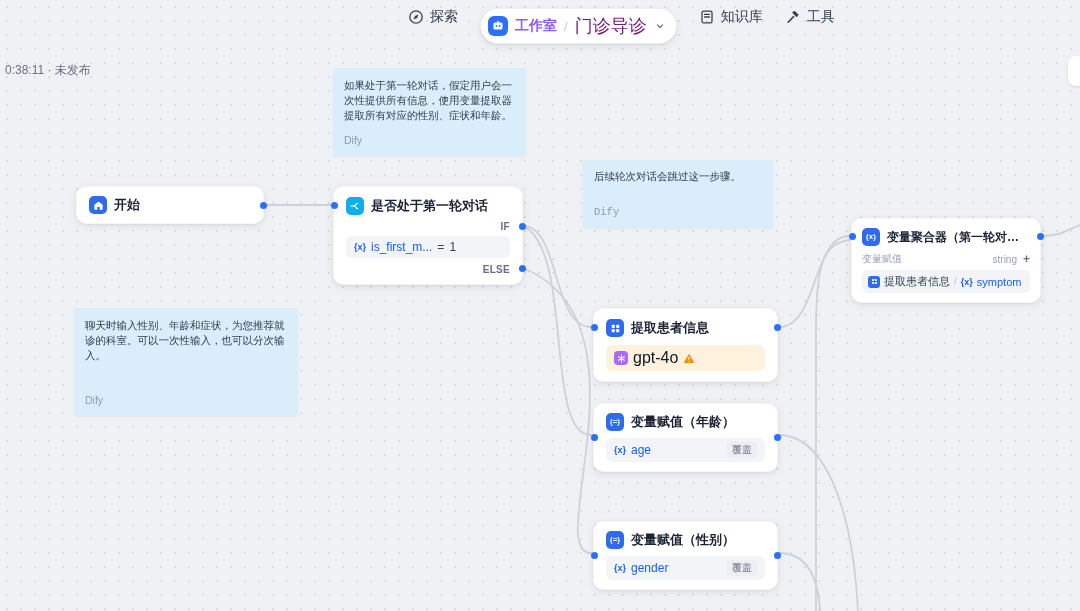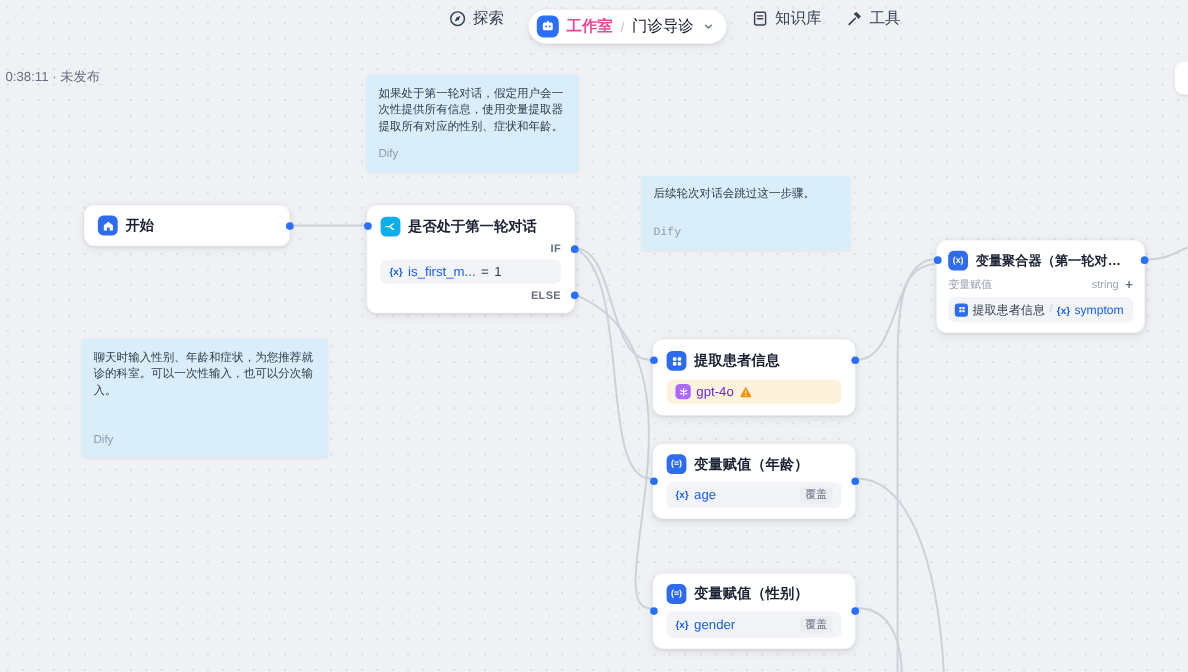--- a/index.html
+++ b/index.html
@@ -9,23 +9,23 @@
     background-size:14px 14px;}
   .edges{position:absolute;left:0;top:0;z-index:1;}
   .edge{fill:none;stroke:#ccd2da;stroke-width:1.8;stroke-linecap:round;}
 
   
   .topbar{position:absolute;left:408px;top:8px;height:32px;display:flex;align-items:flex-start;gap:22px;z-index:30;}
   .nav-item{display:flex;align-items:center;gap:6px;font-size:14px;font-weight:500;color:#344054;cursor:pointer;white-space:nowrap;}
   .pill{display:flex;align-items:center;gap:7px;background:#fff;border:1px solid #eef0f3;border-radius:999px;
     padding:5px 10px 5px 7px;box-shadow:0 1px 2px rgba(16,24,40,.08),0 3px 8px rgba(16,24,40,.06);cursor:pointer;}
   .bot{width:20px;height:20px;border-radius:6px;background:#2970ff;display:flex;align-items:center;justify-content:center;flex:0 0 20px;}
-  .pill .studio{color:#ec4899;font-weight:700;font-size:14px;white-space:nowrap;}
+  .pill .studio{color:#8b5cf6;font-weight:700;font-size:14px;white-space:nowrap;}
   .pill .sep{color:#c2c9d2;font-size:13px;}
-  .pill .app{color:#0f172a;font-weight:500;font-size:14px;white-space:nowrap;}
+  .pill .app{color:#701a75;font-weight:500;font-size:18px;white-space:nowrap;}
 
   
   .status{position:absolute;left:5px;top:62px;font-size:12px;color:#676f83;z-index:5;white-space:nowrap;}
 
   
   .note{position:absolute;background:#daedfb;border-radius:3px;padding:10px 11px;box-sizing:border-box;
     display:flex;flex-direction:column;z-index:4;box-shadow:0 1px 2px rgba(16,24,40,.05);cursor:pointer;}
   .note-text{font-size:10.5px;line-height:1.45;color:#2f3b4a;flex:1;overflow:hidden;}
   .note-author{font-size:10.5px;color:#8b9bab;margin-top:6px;}
   .note1{left:333px;top:68px;width:193px;height:88px;}
@@ -53,21 +53,21 @@
   .branch-label{text-align:right;font-size:10px;font-weight:700;color:#676f83;letter-spacing:.3px;}
   .badge{background:#eceef2;color:#676f83;font-size:10px;padding:1px 5px;border-radius:4px;flex:0 0 auto;}
 
   .node-start{left:76px;top:186px;width:188px;height:38px;display:flex;align-items:center;padding:0 12px;}
   .node-if{left:333px;top:186px;width:190px;padding:10px 12px 9px;}
   .branch-if{margin:6px 0 4px;}
   .branch-else{margin-top:6px;}
   .node-extractor{left:593px;top:308px;width:185px;padding:10px 12px;}
   .model-row{background:#fdf3dd;margin-top:8px;}
   .gpt-icon{width:14px;height:14px;border-radius:4px;background:#ab68ff;display:flex;align-items:center;justify-content:center;flex:0 0 14px;}
-  .model-name{color:#6d28d9;font-size:12px;font-weight:500;}
+  .model-name{color:#0f172a;font-size:16px;font-weight:500;}
   .node-assign{width:185px;padding:9px 12px;}
   .node-assign .chip-row{margin-top:7px;}
   .node-age{left:593px;top:403px;}
   .node-gender{left:593px;top:521px;}
   .node-agg{left:851px;top:218px;width:190px;padding:9px 10px;}
   .node-agg .node-title{font-size:12px;}
   .group-row{display:flex;align-items:flex-start;justify-content:space-between;margin-top:6px;font-size:10px;color:#98a2b3;}
   .group-right{display:flex;align-items:center;gap:6px;}
   .plus{color:#676f83;font-size:12px;font-weight:700;cursor:pointer;}
   .agg-chip{margin-top:4px;padding:4px 6px;font-size:11px;gap:4px;}

